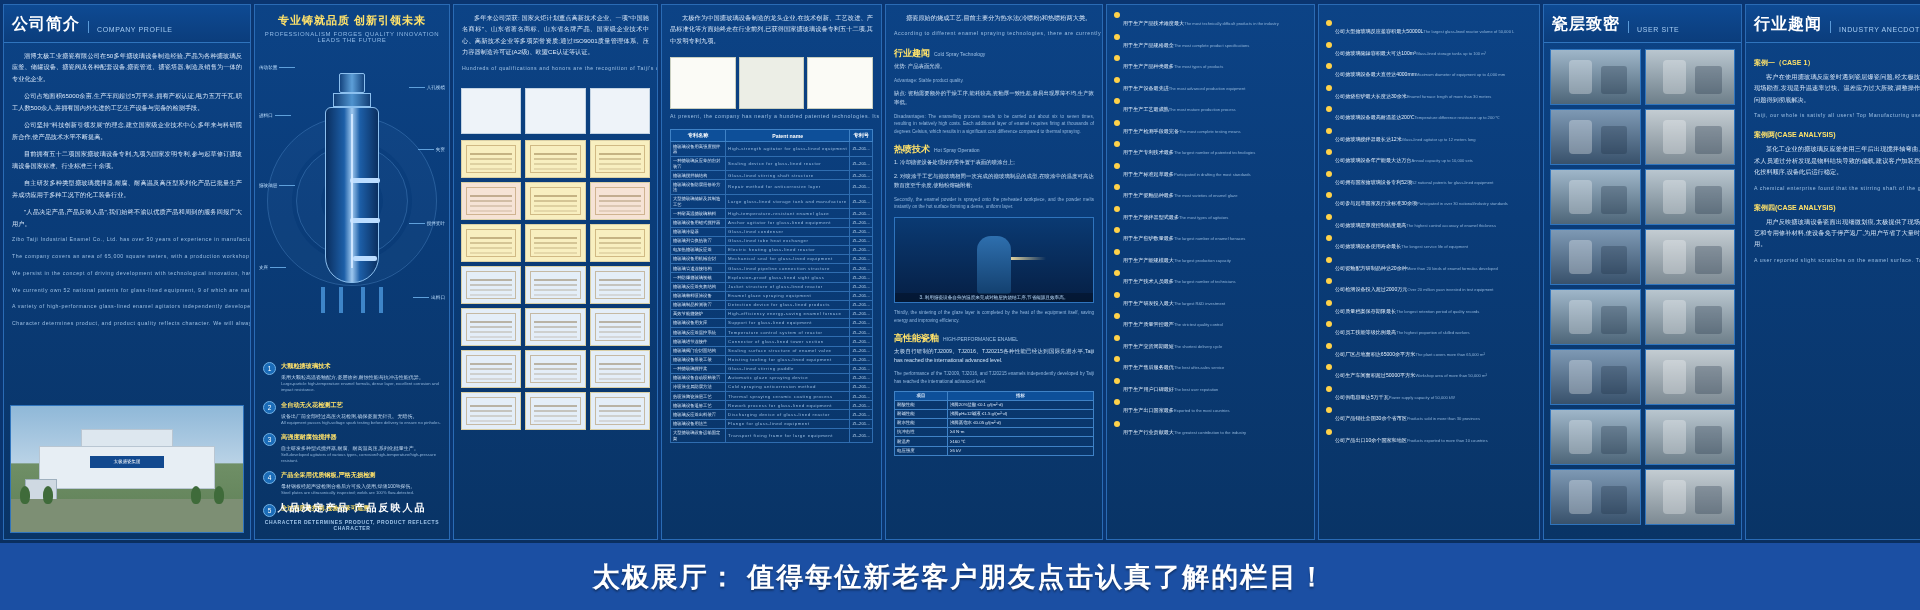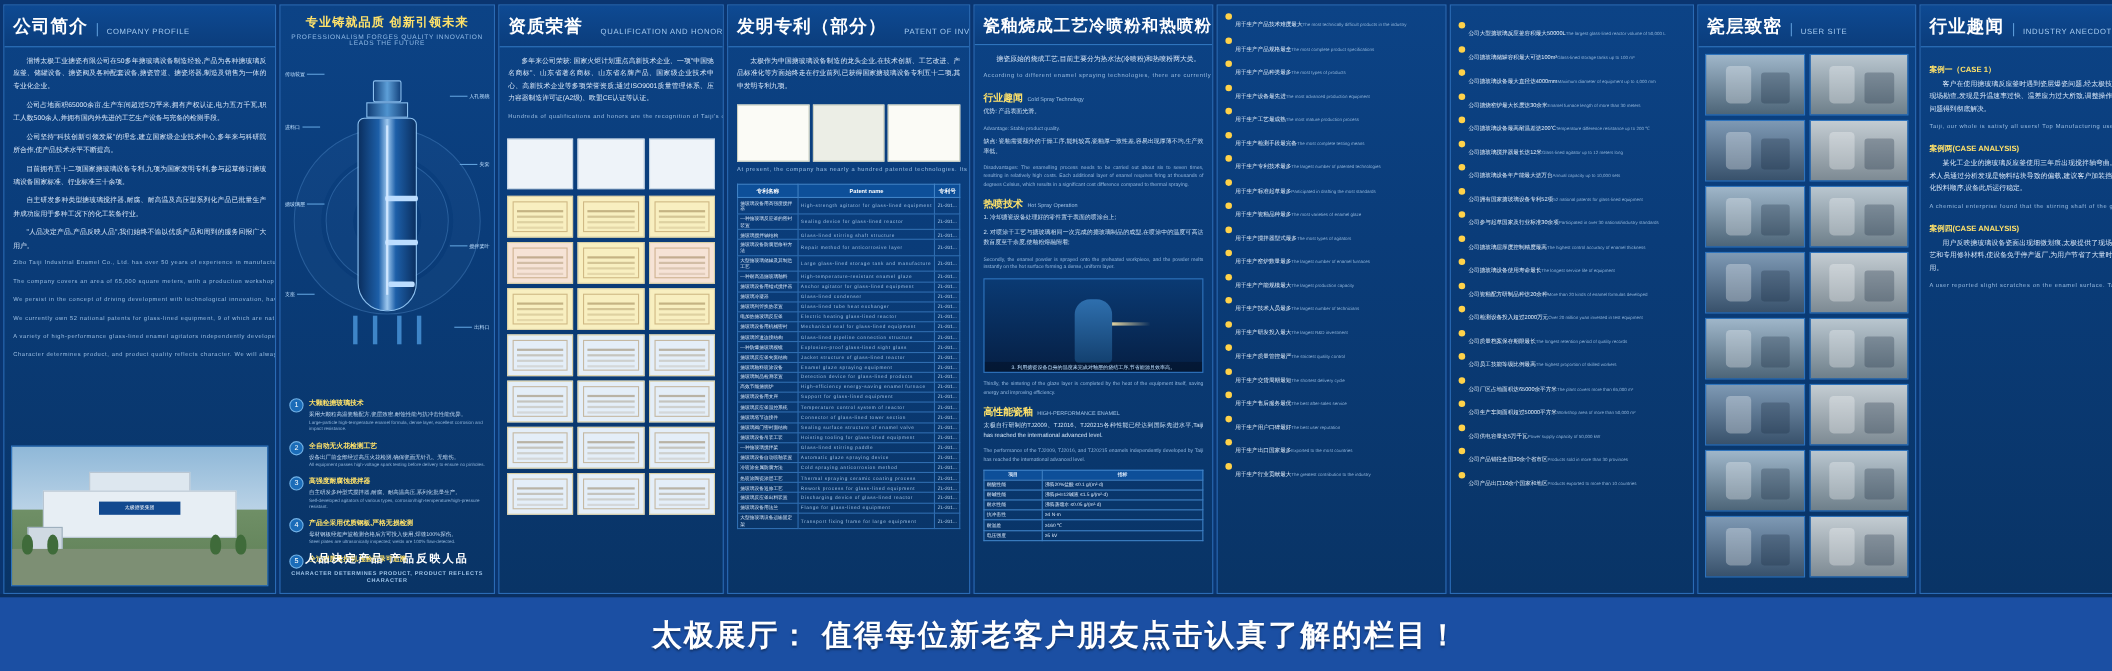--- a/index.html
+++ b/index.html
@@ -434,25 +434,20 @@
         </div>
       </div>
 
       <div class="bottomline">
         <span>人品决定产品  产品反映人品</span>
         <span class="small">CHARACTER DETERMINES PRODUCT, PRODUCT REFLECTS CHARACTER</span>
       </div>
     </section>
 
     <section class="panel p3">
-      <div class="phead">
-        <span class="zh big">资质荣誉</span>
-        <span class="sep"></span>
-        <span class="en">QUALIFICATION AND HONOR</span>
-      </div>
       <div class="pbody">
         <p class="para ind">多年来公司荣获: 国家火炬计划重点高新技术企业、一项"中国驰名商标"、山东省著名商标、山东省名牌产品、国家级企业技术中心、高新技术企业等多项荣誉资质;通过ISO9001质量管理体系、压力容器制造许可证(A2级)、欧盟CE认证等认证。</p>
         <p class="para en">Hundreds of qualifications and honors are the recognition of Taiji's quality and management. Every honor has been brought through the hard work and sweat of Taiji staff, spurring us to keep moving forward. We are committed to research and innovation in the field of manufacturing anti-corrosion equipment, so that Zibo Taiji occupies an important position of technological leadership in China's corrosion-resistant equipment industry.</p>
       </div>
       <div class="cert-strip">
         <div class="cs"></div>
         <div class="cs"></div>
         <div class="cs"></div>
       </div>
       <div class="cert-grid">
@@ -474,25 +469,20 @@
         <div class="cert blue"></div>
         <div class="cert blue"></div>
         <div class="cert blue"></div>
         <div class="cert blue"></div>
         <div class="cert blue"></div>
         <div class="cert blue"></div>
       </div>
     </section>
 
     <section class="panel p4">
-      <div class="phead">
-        <span class="zh big">发明专利（部分）</span>
-        <span class="sep"></span>
-        <span class="en">PATENT OF INVENTION</span>
-      </div>
       <div class="pbody">
         <p class="para ind">太极作为中国搪玻璃设备制造的龙头企业,在技术创新、工艺改进、产品标准化等方面始终走在行业前列,已获得国家搪玻璃设备专利五十二项,其中发明专利九项。</p>
         <div class="pat-imgs">
           <div class="pi w"></div>
           <div class="pi"></div>
           <div class="pi w"></div>
         </div>
         <p class="para en">At present, the company has nearly a hundred patented technologies. Its manufacturing technologies, equipment, and processes for large-scale glass-lined equipment, which reach both domestic and international advanced levels, have filled the technological blank in the domestic industry.</p>
         <table class="ptable">
           <thead>
@@ -652,23 +642,20 @@
                 <td class="nm">大型搪玻璃设备运输固定架</td>
                 <td class="en">Transport fixing frame for large equipment</td>
                 <td class="no">ZL-201...</td>
               </tr>
             </tbody>
         </table>
       </div>
     </section>
 
     <section class="panel p5">
-      <div class="phead">
-        <span class="zh">瓷釉烧成工艺冷喷粉和热喷粉</span>
-      </div>
       <div class="pbody">
         <p class="para ind">搪瓷原始的烧成工艺,目前主要分为热水法(冷喷粉)和热喷粉两大类。</p>
         <p class="para en">According to different enamel spraying technologies, there are currently two main categories: cold spray powder and hot spray powder.</p>
 
         <div class="h3">
           <span>行业趣闻</span><span class="e">Cold Spray Technology</span>
         </div>
         <p class="kv">优势: 产品表面光滑。</p>
         <p class="kv e">Advantage: Stable product quality.</p>
         <p class="kv">缺点: 瓷釉需要额外的干燥工序,能耗较高,瓷釉厚一致性差,容易出现厚薄不均,生产效率低。</p>

